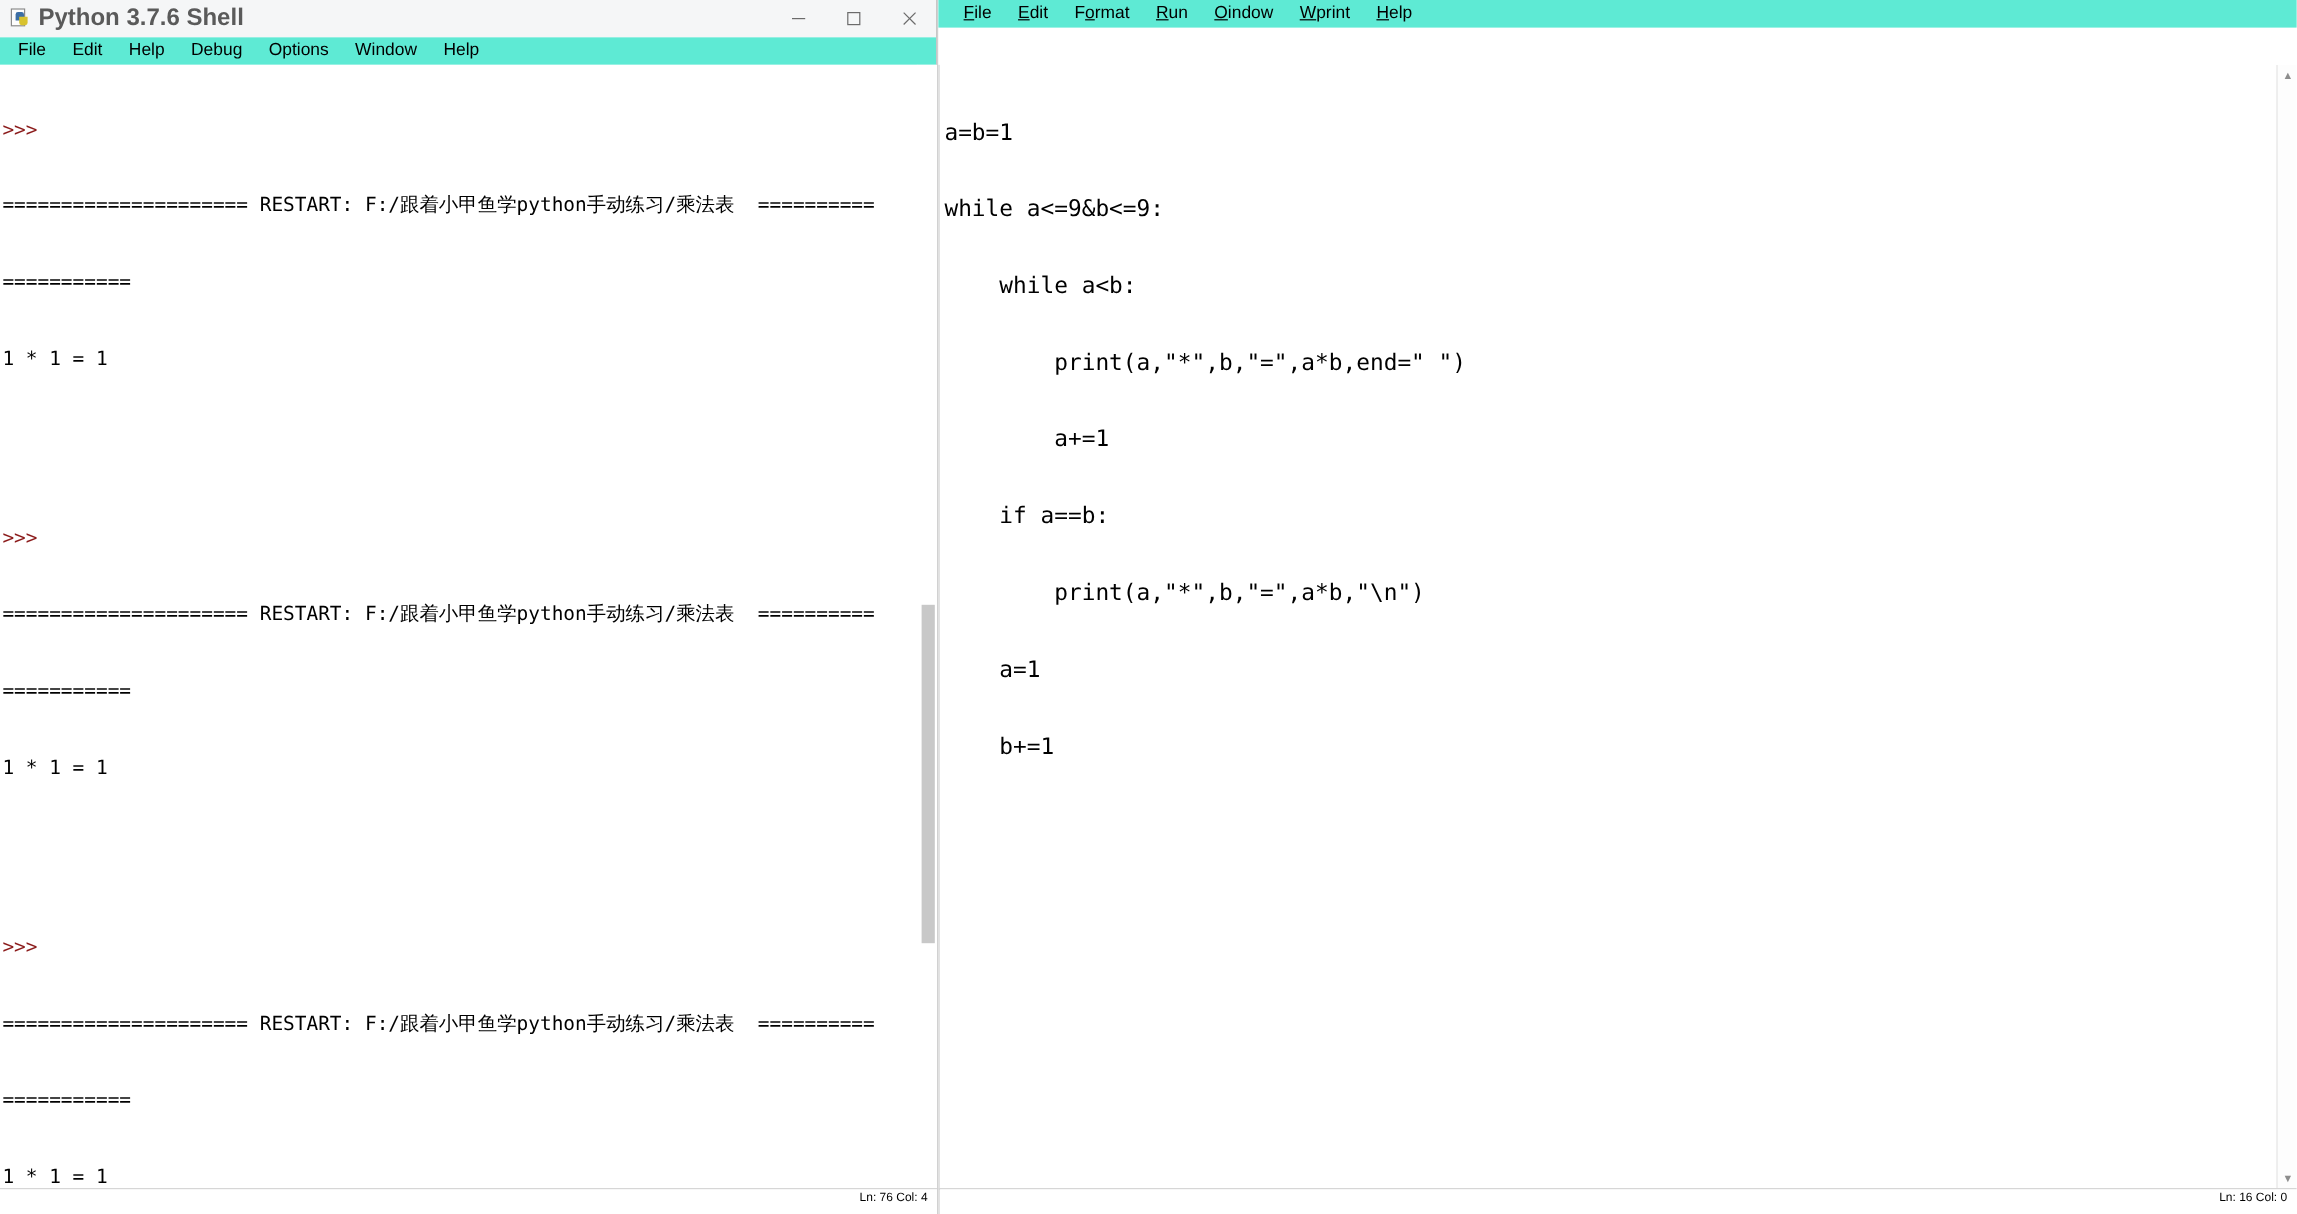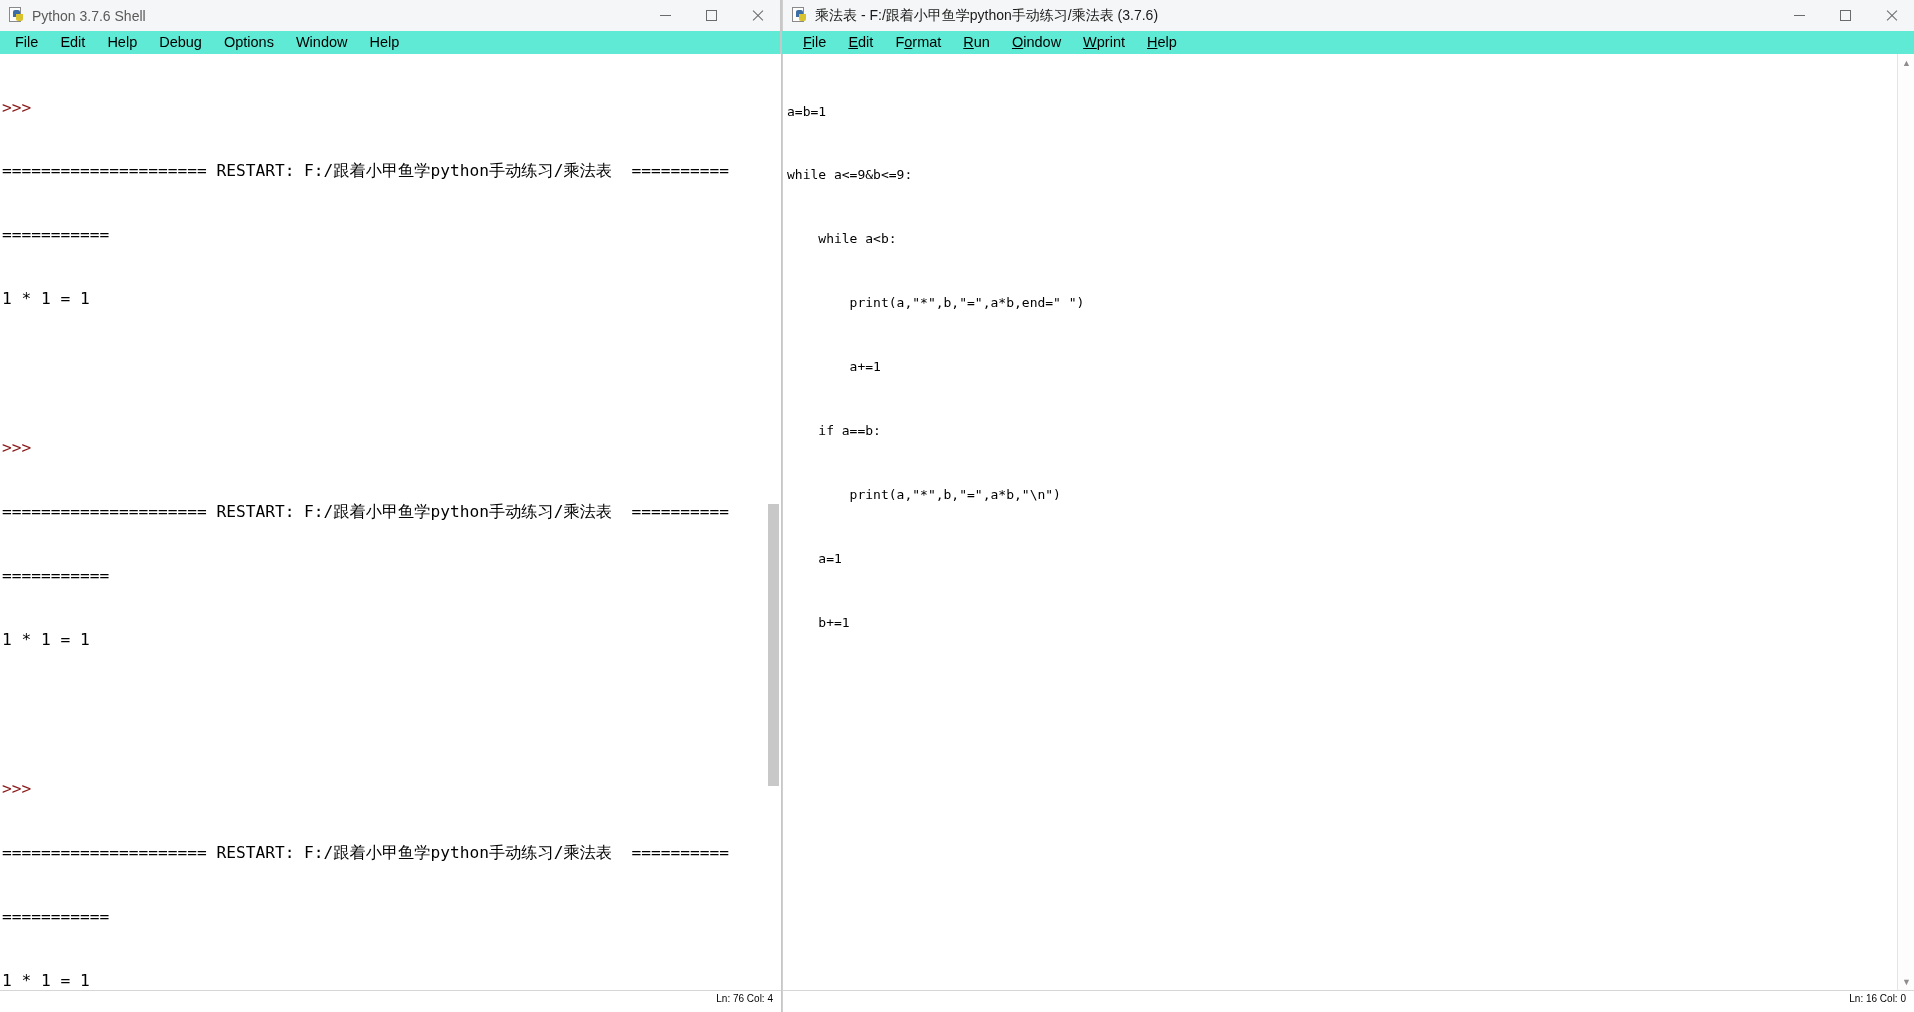--- a/index.html
+++ b/index.html
@@ -61,24 +61,25 @@
   }
   .title-icon .pyyellow {
     position: absolute;
     left: 8px; top: 7px;
     width: 7px; height: 7px;
     background: #d8c22e;
     border-radius: 0 0 2px 2px;
   }
 
   .title-text {
-    font-size: 14px;
+    font-size: 20px;
     color: #5a5a5a;
     white-space: nowrap;
     letter-spacing: 0px;
+    font-weight: bold;
   }
   .title-text.active { color: #1a1a1a; }
 
   .win-buttons {
     position: absolute;
     right: 0;
     top: 0;
     height: 31px;
     display: flex;
   }
@@ -140,21 +141,21 @@
 
   
   .textpane {
     position: relative;
     overflow: hidden;
     background: #ffffff;
     box-sizing: border-box;
   }
   .codearea {
     font-family: "DejaVu Sans Mono", "Liberation Mono", monospace;
-    font-size: 13px;
+    font-size: 19px;
     line-height: 21.3px;
     white-space: pre;
     padding: 4px 0 0 4px;
     box-sizing: border-box;
   }
   .shellarea {
     font-family: "DejaVu Sans Mono", "Liberation Mono", monospace;
     font-size: 16.2px;
     line-height: 21.3px;
     white-space: pre;
@@ -352,40 +353,20 @@
 
     <div class="statusbar">
       <div class="status-text">Ln: 76  Col: 4</div>
     </div>
   </div>
 
   <div class="divider-line"></div>
 
   <div class="window" id="editor-window">
 
-    <div class="titlebar">
-      <div class="title-icon">
-        <div class="page"></div>
-        <div class="pyblue"></div>
-        <div class="pyyellow"></div>
-      </div>
-      <div class="title-text active">乘法表 - F:/跟着小甲鱼学python手动练习/乘法表 (3.7.6)</div>
-
-      <div class="win-buttons">
-        <div class="win-btn">
-          <div class="minimize-bar"></div>
-        </div>
-        <div class="win-btn">
-          <div class="maximize-sq"></div>
-        </div>
-        <div class="win-btn">
-          <div class="close-x"></div>
-        </div>
-      </div>
-    </div>
 
     <div class="menubar" style="padding-left:10px;">
       <div class="menu-item"><span class="acc">F</span><span>ile</span></div>
       <div class="menu-item"><span class="acc">E</span><span>dit</span></div>
       <div class="menu-item"><span>F</span><span class="acc">o</span><span>rmat</span></div>
       <div class="menu-item"><span class="acc">R</span><span>un</span></div>
       <div class="menu-item"><span class="acc">O</span><span>indow</span></div>
       <div class="menu-item"><span class="acc">W</span><span>print</span></div>
       <div class="menu-item"><span class="acc">H</span><span>elp</span></div>
     </div>

